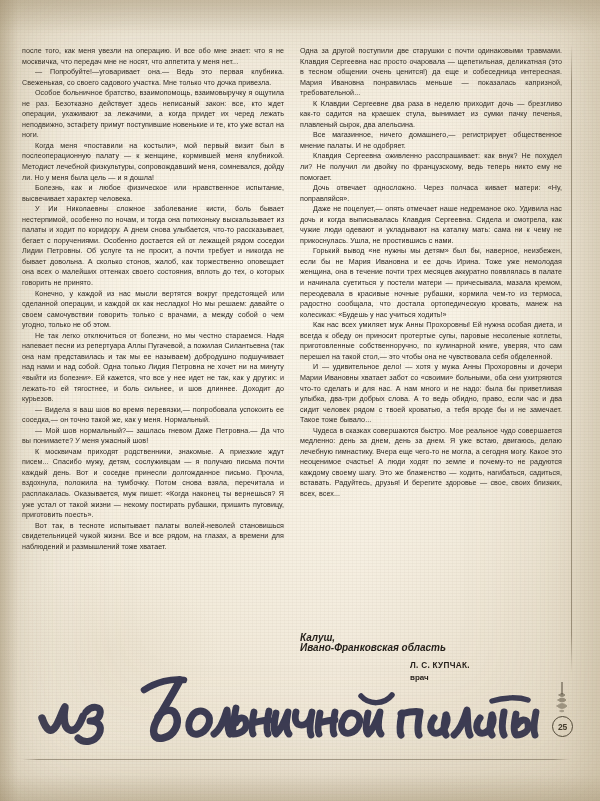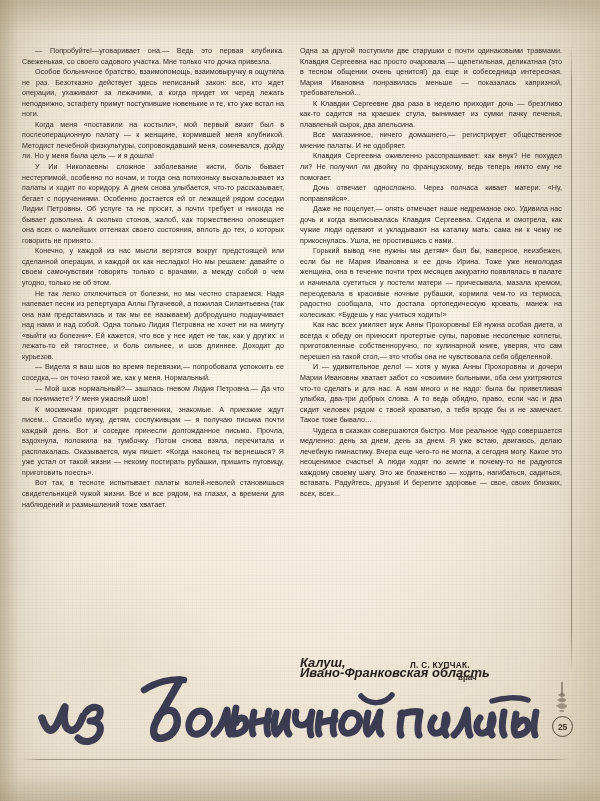--- a/index.html
+++ b/index.html
@@ -76,39 +76,38 @@
   .rule-bottom{
     position:absolute;
     left:22px;top:759px;
     width:548px;height:1px;
     background:linear-gradient(90deg,rgba(90,78,58,.0) 0%,rgba(90,78,58,.5) 3%,rgba(90,78,58,.5) 97%,rgba(90,78,58,0) 100%);
   }
 
   
   .byline{
     position:absolute;
-    left:300px;top:658px;
-    font-size:13px;line-height:10px;
+    left:300px;top:633px;
+    font-size:10px;line-height:10px;
     font-weight:bold;font-style:italic;
     color:#241f1a;
   }
   .author{
     position:absolute;
     left:410px;top:660px;
     font-size:8.2px;line-height:11.5px;
     font-weight:bold;
     color:#241f1a;
     letter-spacing:.3px;
   }
   .author .role{
     display:block;
     font-weight:bold;
     letter-spacing:0;
     font-size:8px;
-    margin-left:48px;
   }
 
   
   .headline{
     position:absolute;
     left:24px;top:668px;
     width:520px;height:86px;
     color:#3a3a52;
   }
   .headline svg{display:block;width:100%;height:100%;}
@@ -145,28 +144,30 @@
 
 <div id="page">
 
   <div id="grain"></div>
   <div class="smudge s1"></div>
   <div class="smudge s2"></div>
   <div class="smudge s3"></div>
 
   <div class="cols">
     <div class="col left" id="col-left">
+        <p class="noind">после того, как меня увезли на операцию. И все обо мне знает: что я не москвичка, что передач мне не носят, что аппетита у меня нет...</p>
         <p>— Попробуйте!—уговаривает она.— Ведь это первая клубника. Свеженькая, со своего садового участка. Мне только что дочка привезла.</p>
         <p>Особое больничное братство, взаимопомощь, взаимовыручку я ощутила не раз. Безотказно действует здесь неписаный закон: все, кто ждет операции, ухаживают за лежачими, а когда придет их черед лежать неподвижно, эстафету примут поступившие новенькие и те, кто уже встал на ноги.</p>
         <p>Когда меня «поставили на костыли», мой первый визит был в послеоперационную палату — к женщине, кормившей меня клубникой. Методист лечебной физкультуры, сопровождавший меня, сомневался, дойду ли. Но у меня была цель — и я дошла!</p>
+        <p>Болезнь, как и любое физическое или нравственное испытание, высвечивает характер человека.</p>
         <p>У Ии Николаевны сложное заболевание кисти, боль бывает нестерпимой, особенно по ночам, и тогда она потихоньку выскальзывает из палаты и ходит по коридору. А днем снова улыбается, что-то рассказывает, бегает с поручениями. Особенно достается ей от лежащей рядом соседки Лидии Петровны. Об услуге та не просит, а почти требует и никогда не бывает довольна. А сколько стонов, жалоб, как торжественно оповещает она всех о малейших оттенках своего состояния, вплоть до тех, о которых говорить не принято.</p>
         <p>Конечно, у каждой из нас мысли вертятся вокруг предстоящей или сделанной операции, и каждой ох как несладко! Но мы решаем: давайте о своем самочувствии говорить только с врачами, а между собой о чем угодно, только не об этом.</p>
         <p>Не так легко отключиться от болезни, но мы честно стараемся. Надя напевает песни из репертуара Аллы Пугачевой, а пожилая Силантьевна (так она нам представилась и так мы ее называем) добродушно подшучивает над нами и над собой. Одна только Лидия Петровна не хочет ни на минуту «выйти из болезни». Ей кажется, что все у нее идет не так, как у других: и лежать-то ей тягостнее, и боль сильнее, и шов длиннее. Доходит до курьезов.</p>
         <p>— Видела я ваш шов во время перевязки,— попробовала успокоить ее соседка,— он точно такой же, как у меня. Нормальный.</p>
-        <p>— Мой шов нормальный?— зашлась гневом Лидия Петровна.— Да что вы понимаете? У меня ужасный шов!</p>
+        <p>— Мой шов нормальный?— зашлась гневом Даже Петровна.— Да что вы понимаете? У меня ужасный шов!</p>
         <p>К москвичам приходят родственники, знакомые. А приезжие ждут писем... Спасибо мужу, детям, сослуживцам — я получаю письма почти каждый день. Вот и соседке принесли долгожданное письмо. Прочла, вздохнула, положила на тумбочку. Потом снова взяла, перечитала и расплакалась. Оказывается, муж пишет: «Когда наконец ты вернешься? Я уже устал от такой жизни — некому постирать рубашки, пришить пуговицу, приготовить поесть».</p>
         <p>Вот так, в тесноте испытывает палаты волей-неволей становишься свидетельницей чужой жизни. Все и все рядом, на глазах, а времени для наблюдений и размышлений тоже хватает.</p>
       </div>
     <div class="col right" id="col-right">
         <p class="noind">Одна за другой поступили две старушки с почти одинаковыми травмами. Клавдия Сергеевна нас просто очаровала — щепетильная, деликатная (это в тесном общении очень ценится!) да еще и собеседница интересная. Мария Ивановна понравилась меньше — показалась капризной, требовательной...</p>
         <p>К Клавдии Сергеевне два раза в неделю приходит дочь — брезгливо как-то садится на краешек стула, вынимает из сумки пачку печенья, плавленый сырок, два апельсина.</p>
         <p>Все магазинное, ничего домашнего,— регистрирует общественное мнение палаты. И не одобряет.</p>
         <p>Клавдия Сергеевна оживленно расспрашивает: как внук? Не похудел ли? Не получил ли двойку по французскому, ведь теперь никто ему не помогает.</p>
         <p>Дочь отвечает односложно. Через полчаса кивает матери: «Ну, поправляйся».</p>
         <p>Даже не поцелует,— опять отмечает наше недреманое око. Удивила нас дочь и когда выписывалась Клавдия Сергеевна. Сидела и смотрела, как чужие люди одевают и укладывают на каталку мать: сама ни к чему не прикоснулась. Ушла, не простившись с нами.</p>

